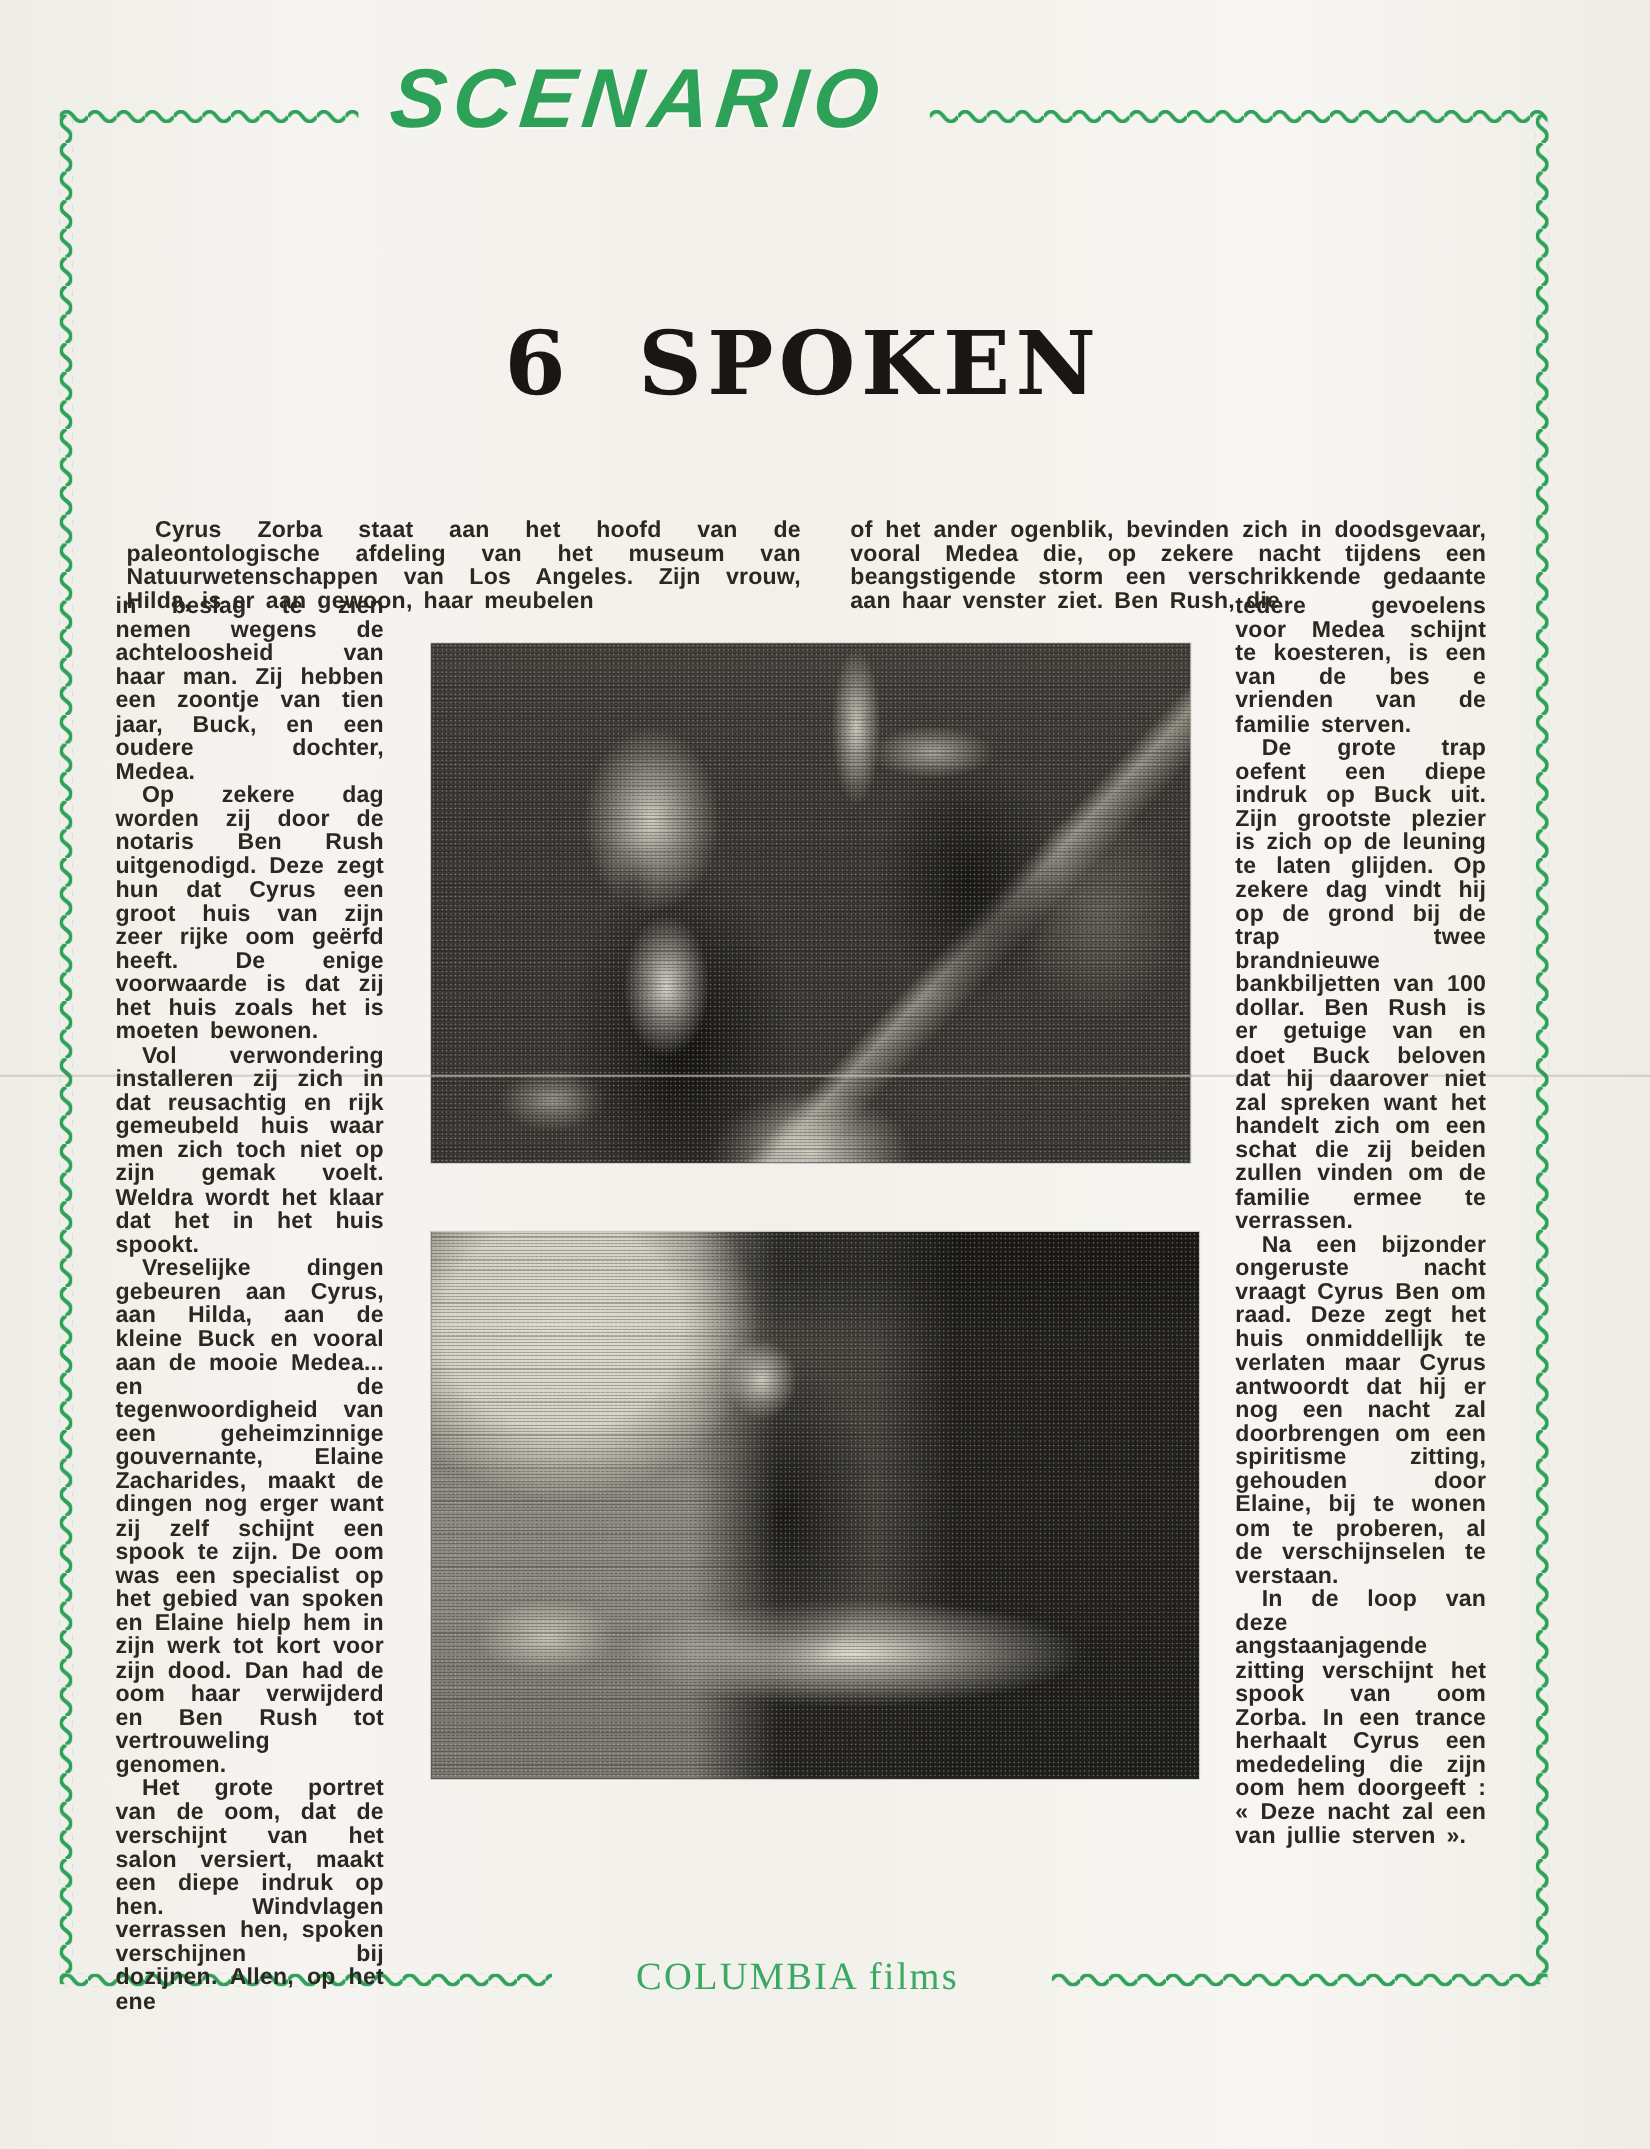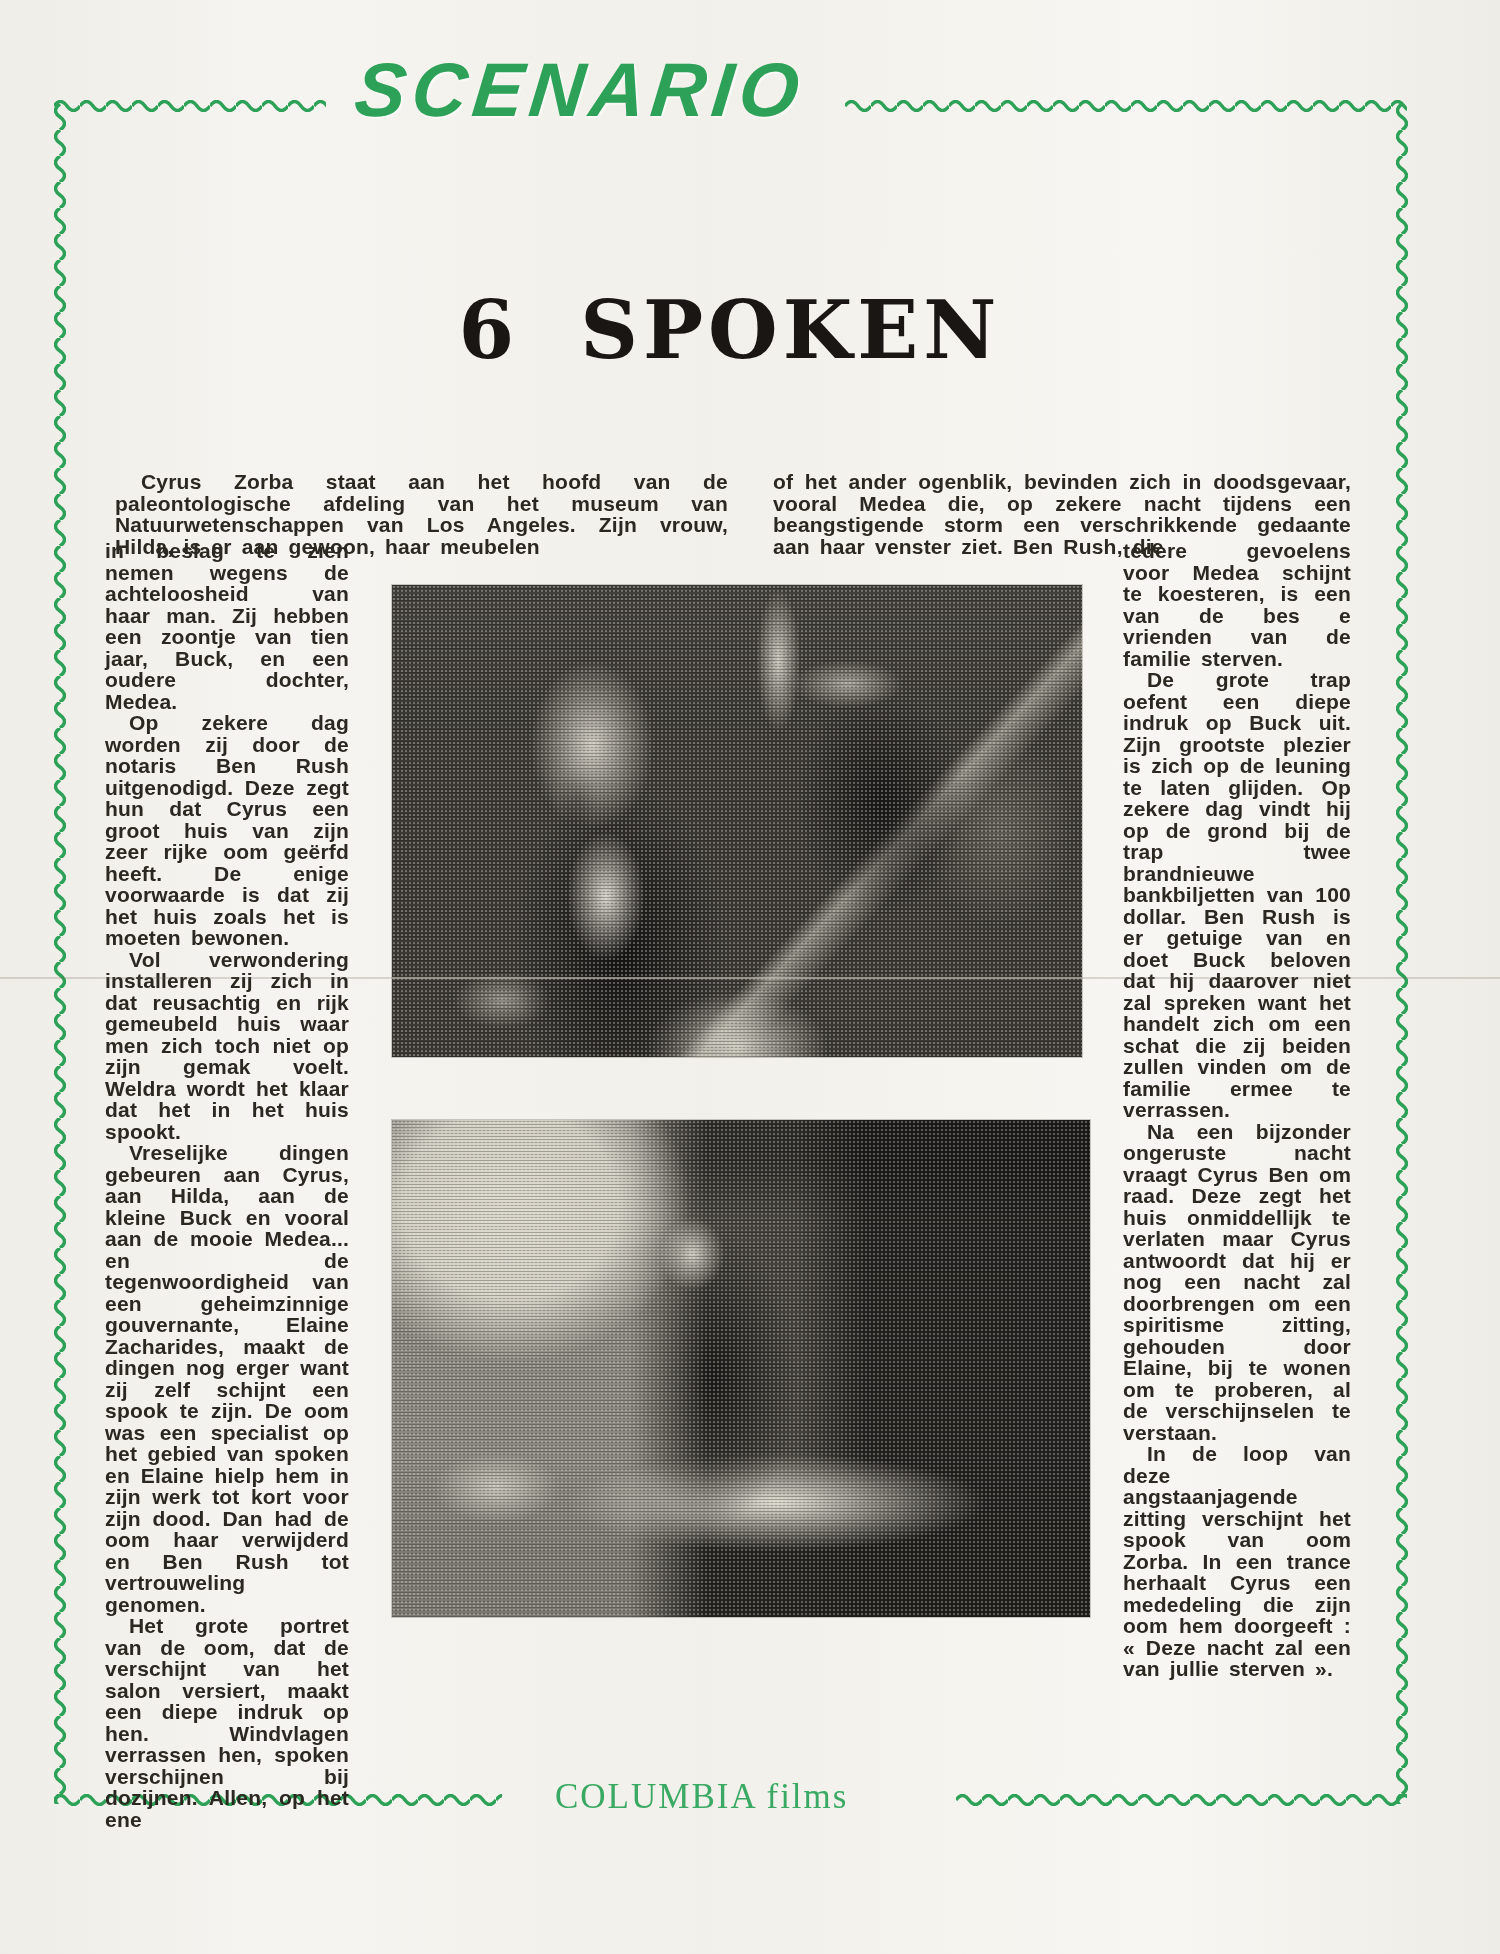--- a/index.html
+++ b/index.html
@@ -82,21 +82,21 @@
     background-image:
       radial-gradient(rgba(240,238,231,0.5) 22%, rgba(240,238,231,0) 30%),
       repeating-linear-gradient(0deg, rgba(18,18,16,0.28) 0 1px, rgba(0,0,0,0) 1px 3px);
     background-size:4px 4px, auto;
   }
   .photo-crease{position:absolute; left:0; right:0; top:392px; height:2px; background:rgba(246,244,236,0.55);}
   
   .crease{position:absolute; left:0; top:977px; width:1500px; height:2px; background:rgba(110,100,86,0.22);}
   .footer-mark{
     position:absolute; left:555px; top:1776px; width:340px;
-    text-align:left;
+    text-align:center;
     font-family:"Liberation Serif", serif;
     font-size:35px; line-height:1.2; letter-spacing:2px;
     color:#3aa964;
   }
 </style>
 </head>
 <body>
 
 <div class="page">
 

